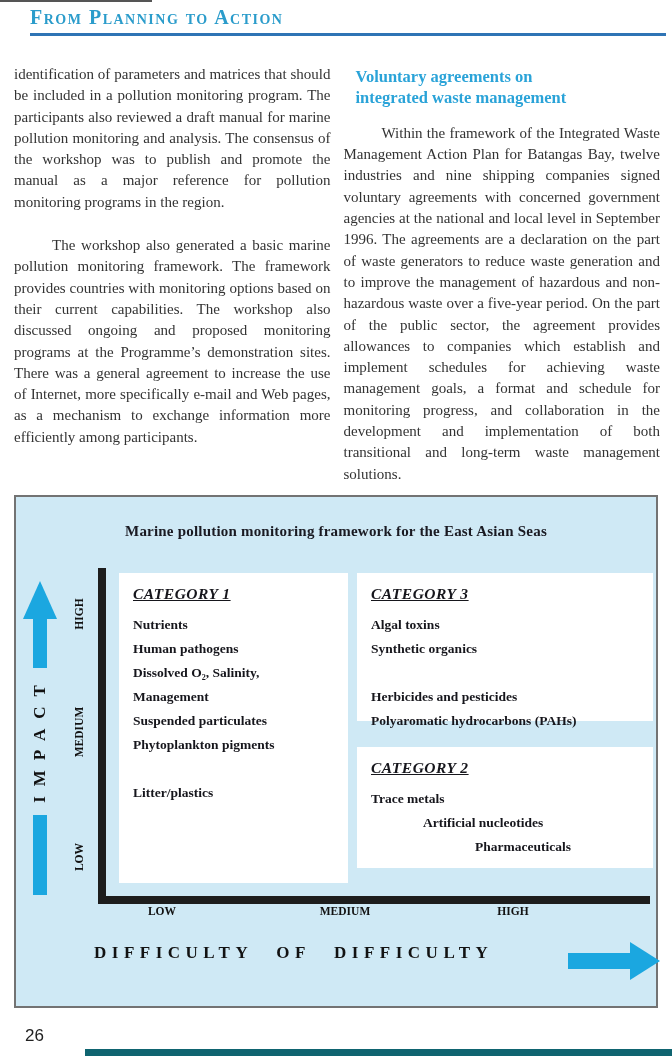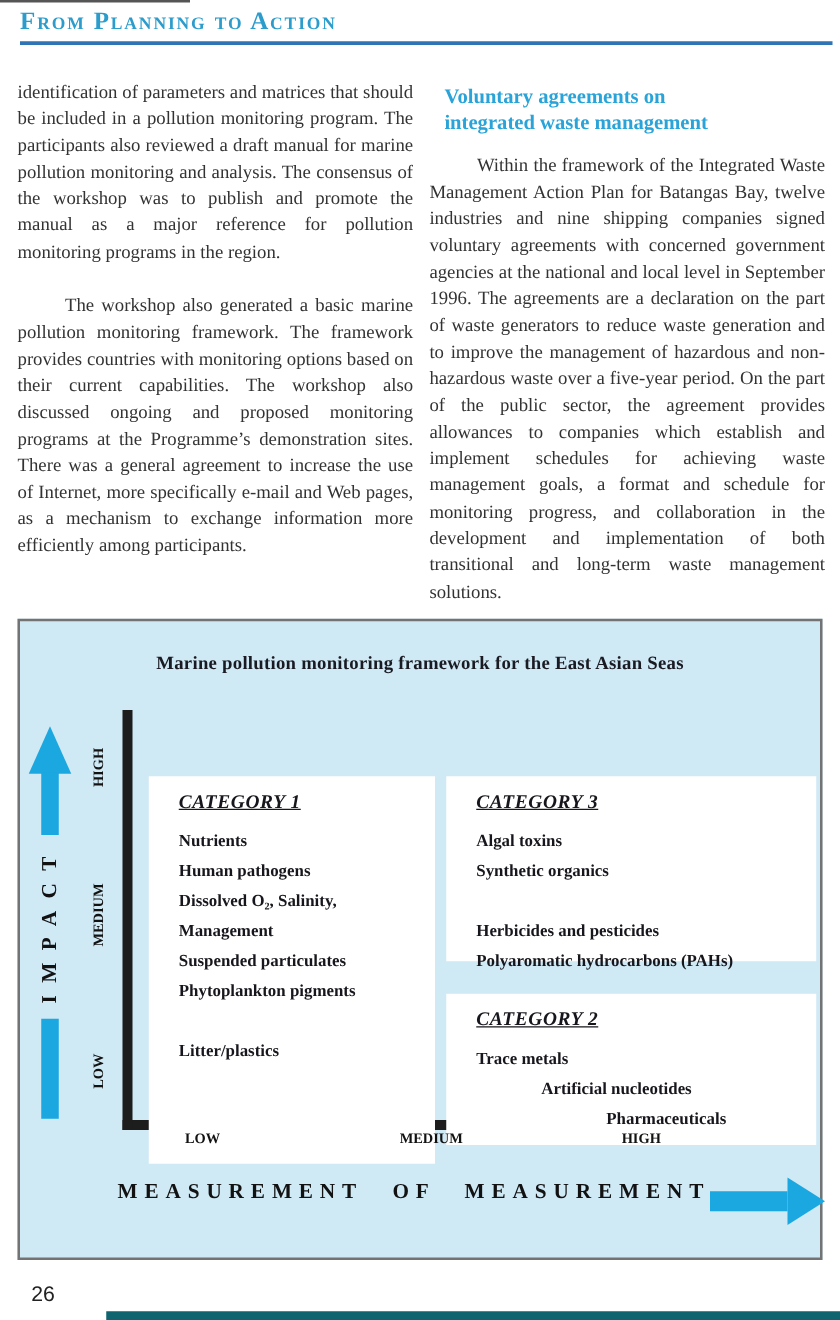--- a/index.html
+++ b/index.html
@@ -5,21 +5,21 @@
   html,body { margin:0; padding:0; }
   body {
     width:672px; height:1056px; position:relative; overflow:hidden;
     background:#ffffff; color:#2e2e2e;
     font-family:"Liberation Serif", serif;
   }
   .page { position:absolute; inset:0; }
 
   
   .scan-mark { position:absolute; left:0; top:0; width:152px; height:2px; background:#2b2b2b; opacity:.8; }
-  .hdr { position:absolute; top:6px; left:16px; right:6px; }
+  .hdr { position:absolute; top:6px; left:30px; right:6px; }
   .hdr h1 {
     margin:0; font-family:"Liberation Serif", serif;
     font-variant:small-caps; font-weight:600; font-size:20px;
     letter-spacing:1.5px; color:#2b9ccb;
   }
   .hdr-rule { margin-top:4px; height:0; border-top:3px solid #2f74b5; }
 
   
   .columns { position:absolute; top:64px; left:14px; right:12px; display:flex; gap:13px; }
   .col { flex:1; min-width:0; }
@@ -62,21 +62,21 @@
   .yt-high   { left:29px; top:110px; }
   .yt-medium { left:29px; top:228px; }
   .yt-low    { left:29px; top:353px; }
 
   
   .axes { position:absolute; left:82px; top:71px; width:544px; height:328px;
     border-left:8px solid #1d1d1d; border-bottom:8px solid #1d1d1d; }
 
   
   .catbox { position:absolute; background:#ffffff; color:#16161c;
-    padding:10px 24px; box-sizing:border-box;margin-top:48px; }
+    padding:10px 14px; box-sizing:border-box; }
   .cat1 { left:103px; top:76px;  width:229px; height:310px; }
   .cat3 { left:341px; top:76px;  width:296px; height:148px; }
   .cat2 { left:341px; top:250px; width:296px; height:121px; }
   .cat-head { font-weight:bold; font-style:italic; font-size:15.5px;
     text-decoration:underline; letter-spacing:.5px; margin:2px 0 10px 0; }
   .cat-item { font-weight:bold; font-size:13.5px; line-height:24px; min-height:24px; }
   .indent-1 { padding-left:52px; }
   .indent-2 { padding-left:104px; }
 
   
@@ -163,21 +163,21 @@
       <div class="cat-head">CATEGORY 2</div>
       <div class="cat-item">Trace metals</div>
       <div class="cat-item indent-1">Artificial nucleotides</div>
       <div class="cat-item indent-2">Pharmaceuticals</div>
     </div>
 
     <div class="xtick xt-low">LOW</div>
     <div class="xtick xt-medium">MEDIUM</div>
     <div class="xtick xt-high">HIGH</div>
 
-    <div class="x-title">MEASUREMENT OF MEASUREMENT</div>
+    <div class="x-title">DIFFICULTY OF DIFFICULTY</div>
     <div class="right-shaft"></div>
     <div class="right-head"></div>
   </figure>
 
   <div class="page-number">26</div>
   <div class="footer-bar"></div>
 
 </div>
 
 </body></html>

